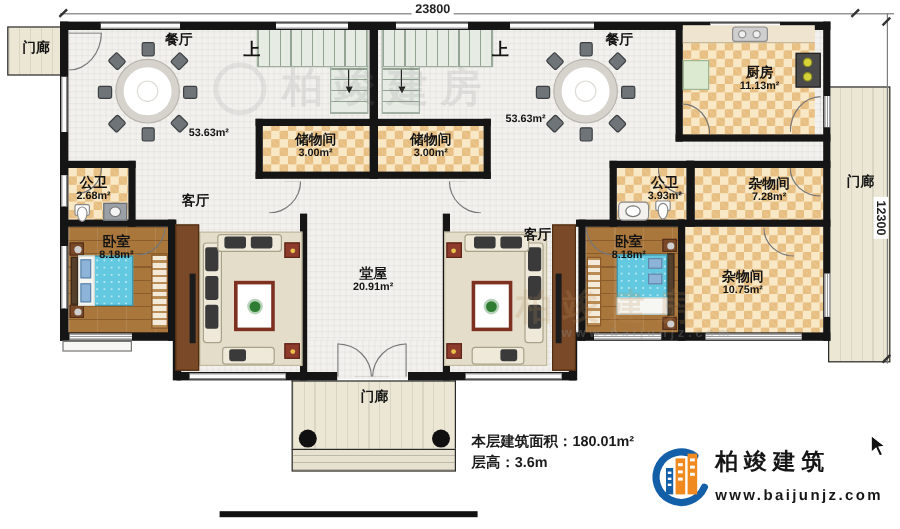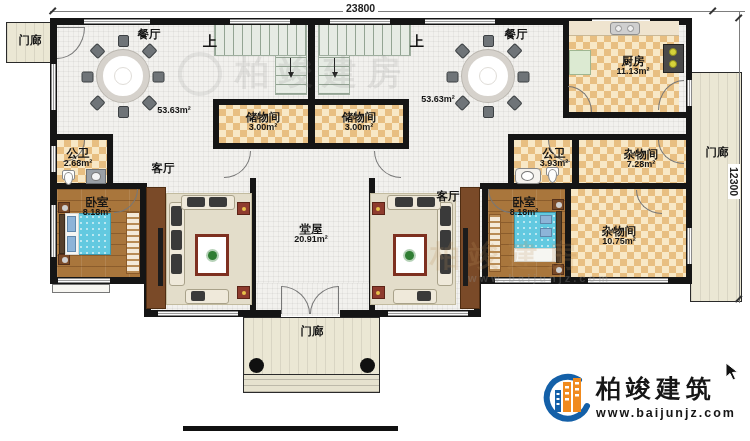--- a/index.html
+++ b/index.html
@@ -60,21 +60,21 @@
   .nstand{position:absolute;width:12px;height:11px;background:#7a4a28;border:1px solid #54301a;}
   .nstand i{position:absolute;left:2.5px;top:2px;width:6px;height:6px;border-radius:50%;background:#cfcfcf;}
   .ward{background:repeating-linear-gradient(0deg,#b98c55 0 2px,#f4ead9 2px 6px);border:1px solid #8a5a2a;}
   .tvwall{background:#7a4a28;border:1px solid #4f2d12;}
   .tv{background:#1c1c1c;}
   .fix{position:absolute;}
   
   .title{position:absolute;font-size:29px;font-weight:bold;color:#1b1b1b;letter-spacing:1px;}
   .titleline{position:absolute;background:#111;}
   .info{position:absolute;font-size:12px;font-weight:bold;color:#1b1b1b;line-height:17px;white-space:nowrap;}
-  .brand{position:absolute;font-size:25px;font-weight:900;color:#161616;letter-spacing:5px;white-space:nowrap;}
+  .brand{position:absolute;font-size:19px;font-weight:900;color:#161616;letter-spacing:5px;white-space:nowrap;}
   .site{position:absolute;font-size:12.5px;font-weight:bold;color:#161616;letter-spacing:2px;white-space:nowrap;}
   .wm{position:absolute;font-weight:bold;white-space:nowrap;pointer-events:none;}
   .sline{position:absolute;width:1px;background:#222;}
   .sarr{position:absolute;width:0;height:0;border-left:3px solid transparent;border-right:3px solid transparent;border-top:6px solid #222;}
 </style>
 </head>
 <body>
 
 <div id="stage">
 
@@ -323,20 +323,22 @@
   <i class="tick" style="left:708px;top:10px"></i>
   <div class="dim" style="left:343px;top:2px">23800</div>
   <i class="abs dimline" style="left:739px;top:11px;width:1px;height:292px"></i>
   <i class="tick" style="left:734px;top:17px"></i>
   <i class="tick" style="left:734px;top:298px"></i>
   <div class="dim" style="left:728px;top:164px;writing-mode:vertical-rl;padding:3px 0">12300</div>
 
   <i class="titleline" style="left:183px;top:426px;width:215px;height:5px"></i>
 
   <div class="info" style="left:393px;top:360px">
+    <div><span>本层建筑面积：</span><span>180.01m²</span></div>
+    <div><span>层高：</span><span>3.6m</span></div>
   </div>
 
   <svg class="abs" style="left:541px;top:372px" width="50" height="54" viewBox="0 0 50 54">
     <path d="M38 8 A21 21 0 1 0 46 34" fill="none" stroke="#1460a8" stroke-width="6" stroke-linecap="round"></path>
     <rect x="14" y="18" width="6" height="22" fill="#1460a8"></rect>
     <rect x="22" y="10" width="8" height="30" fill="#f08a1e"></rect>
     <rect x="32" y="6" width="8" height="34" fill="#f08a1e"></rect>
     <rect x="15.5" y="21" width="3" height="2" fill="#fff"></rect>
       <rect x="15.5" y="26" width="3" height="2" fill="#fff"></rect>
       <rect x="15.5" y="31" width="3" height="2" fill="#fff"></rect>

